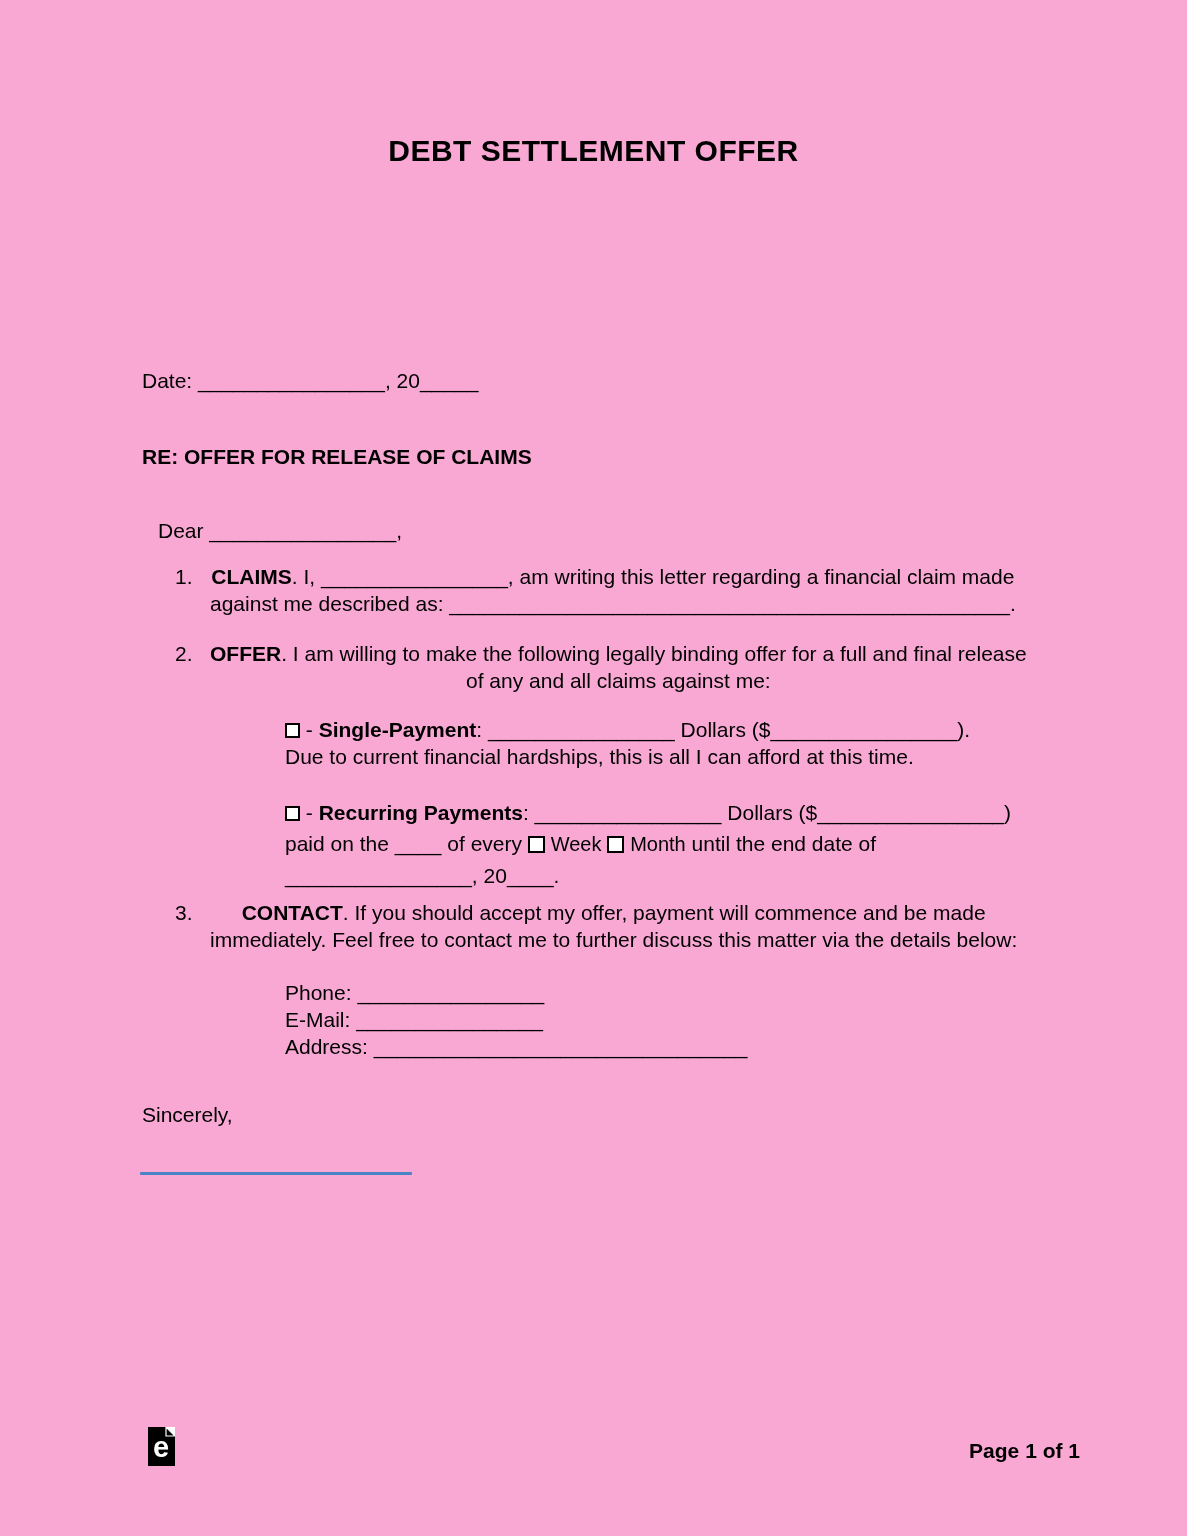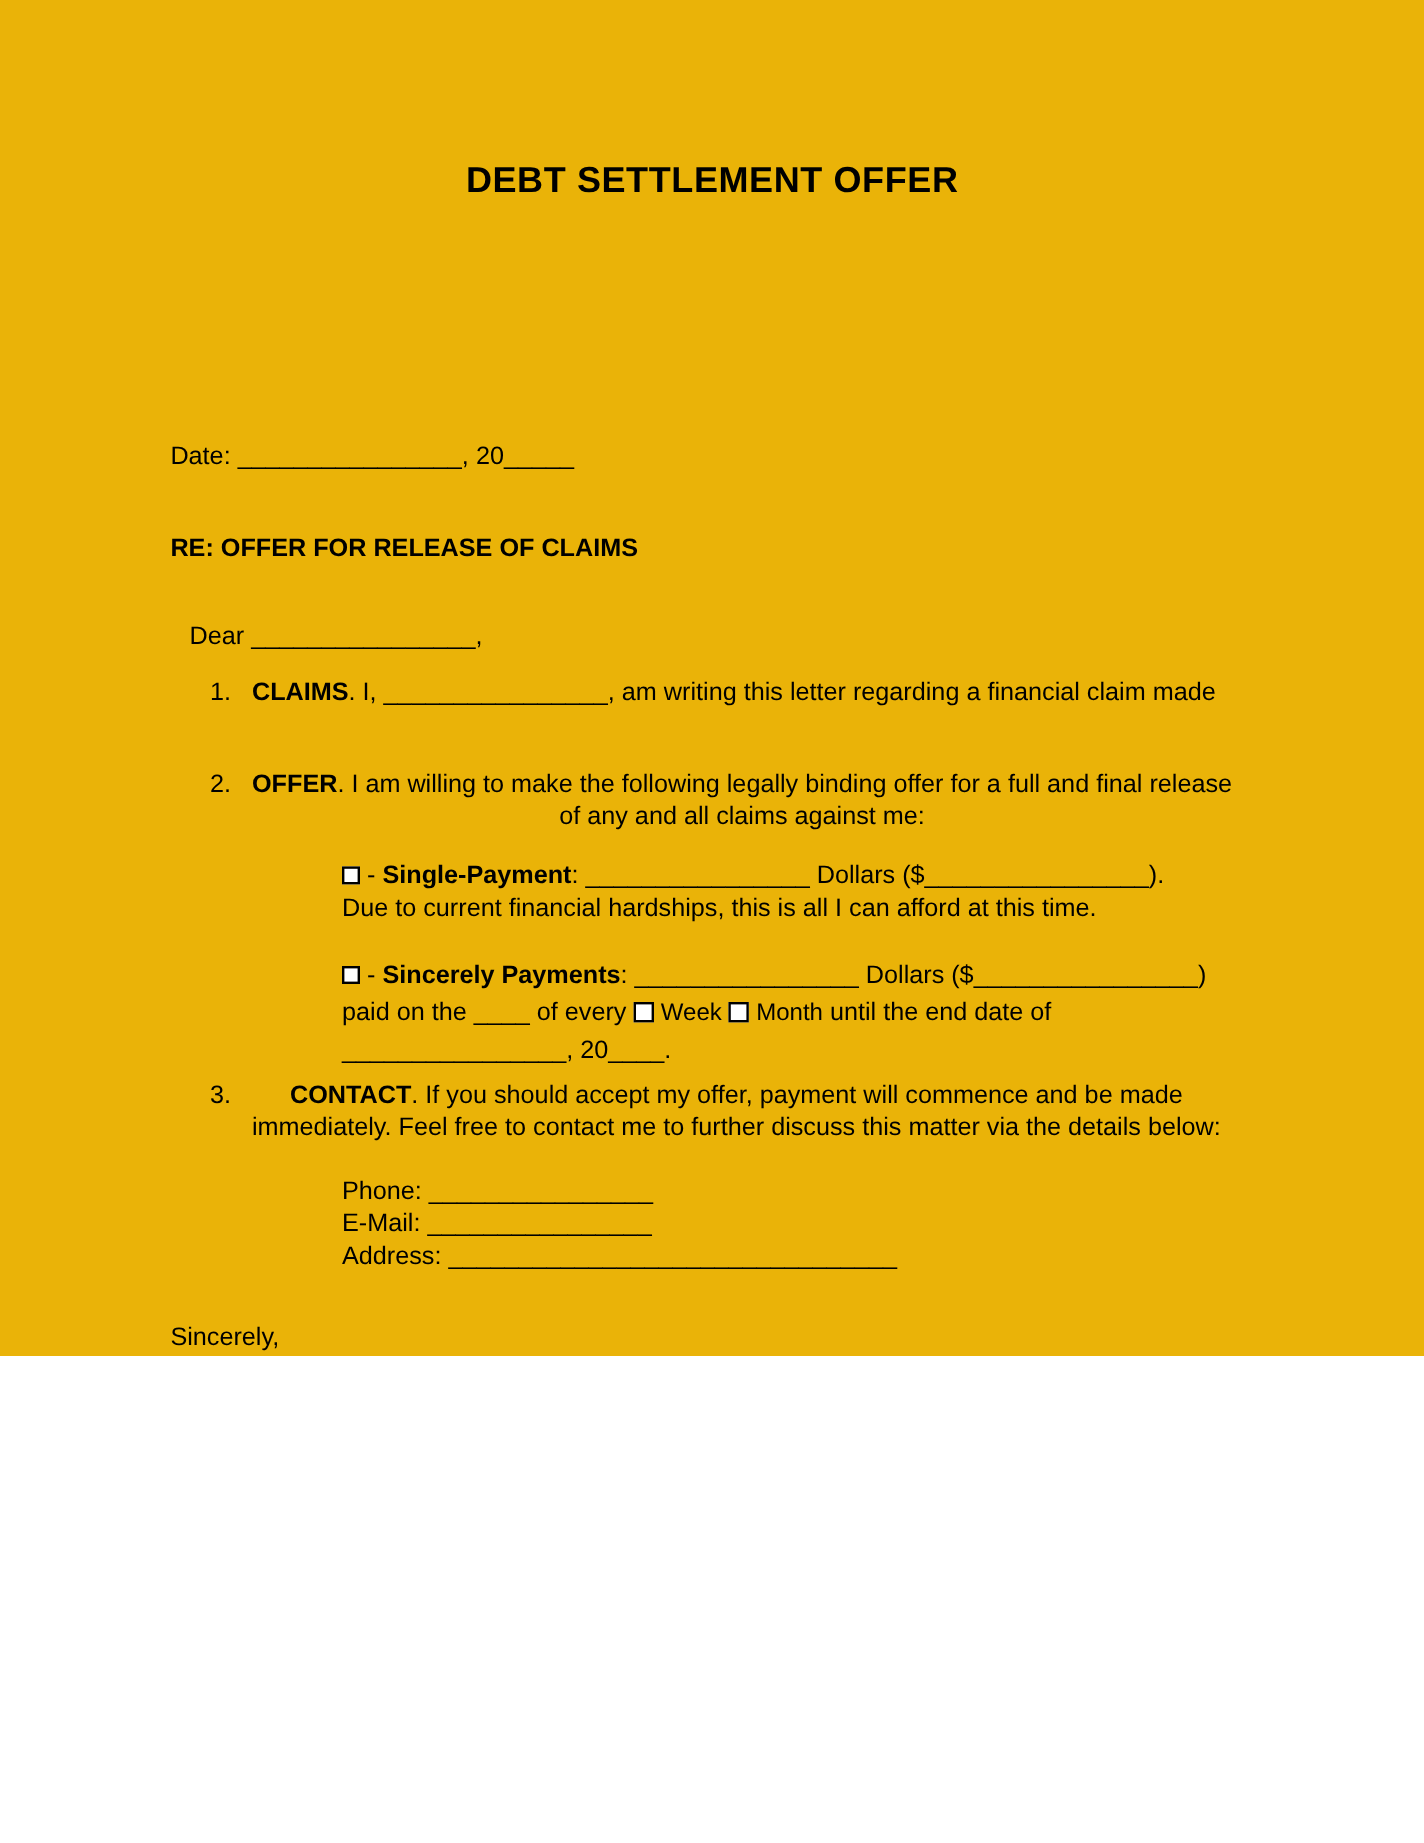--- a/index.html
+++ b/index.html
@@ -1,20 +1,20 @@
 <!DOCTYPE html>
 <html><head>
 <meta charset="utf-8">
 <style>
   html, body { margin: 0; padding: 0; background: #ffffff; }
   .page {
     position: relative;
     width: 1187px;
-    height: 1130px;
-    background: #eab308;
+    height: 1536px;
+    background: #f9a8d4;
     color: #000000;
     font-family: "Liberation Sans", "DejaVu Sans", sans-serif;
     font-size: 21px;
     line-height: 27px;
     overflow: hidden;
   }
   .abs { position: absolute; }
   .title {
     top: 133px; left: 0; width: 100%;
     margin: 0; text-align: center;
@@ -59,20 +59,21 @@
   <div class="abs nowrap" style="top:367px; left:142px;">Date: ________________, 20_____</div>
 
   <div class="abs nowrap bold" style="top:443px; left:142px;">RE: OFFER FOR RELEASE OF CLAIMS</div>
 
   <div class="abs nowrap" style="top:517px; left:158px;">Dear ________________,</div>
 
   <div class="abs item" style="top:563px; left:175px;">
     <span class="num">1.</span>
     <div class="itext">
       <div><b>CLAIMS</b><span>. I, ________________, am writing this letter regarding a financial claim made</span></div>
+      <div>against me described as: ________________________________________________.</div>
     </div>
   </div>
 
   <div class="abs item" style="top:640px; left:175px;">
     <span class="num">2.</span>
     <div class="itext">
       <div><b>OFFER</b><span>. I am willing to make the following legally binding offer for a full and final release</span></div>
       <div>of any and all claims against me:</div>
     </div>
   </div>
@@ -83,21 +84,21 @@
       <span>-</span>
       <b>Single-Payment</b><span>: ________________ Dollars ($________________).</span>
     </div>
     <div class="nowrap">Due to current financial hardships, this is all I can afford at this time.</div>
   </div>
 
   <div class="abs rp" style="top:797px; left:285px;">
     <div class="nowrap">
       <span class="cb"></span>
       <span>-</span>
-      <b>Sincerely Payments</b><span>: ________________ Dollars ($________________)</span>
+      <b>Recurring Payments</b><span>: ________________ Dollars ($________________)</span>
     </div>
     <div class="nowrap">
       <span>paid on the ____ of every</span>
       <span class="cb cbl"></span>
       <span class="wm">Week</span>
       <span class="cb cbl"></span>
       <span class="wm">Month</span>
       <span>until the end date of</span>
     </div>
     <div class="nowrap">________________, 20____.</div>

